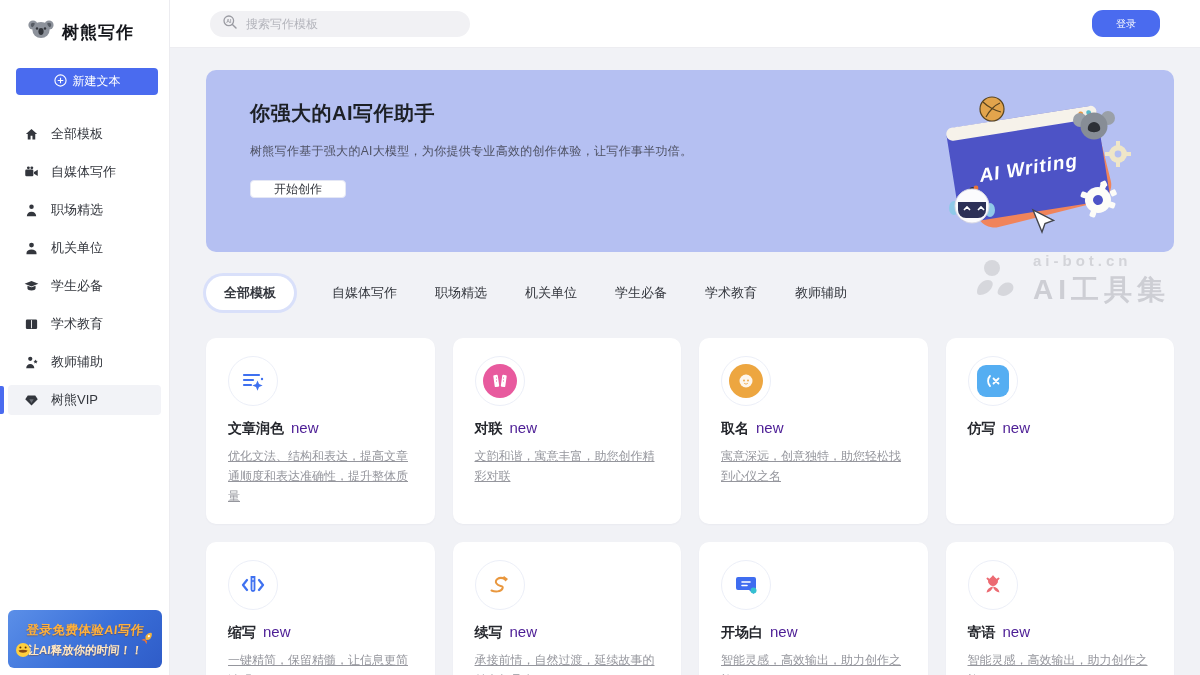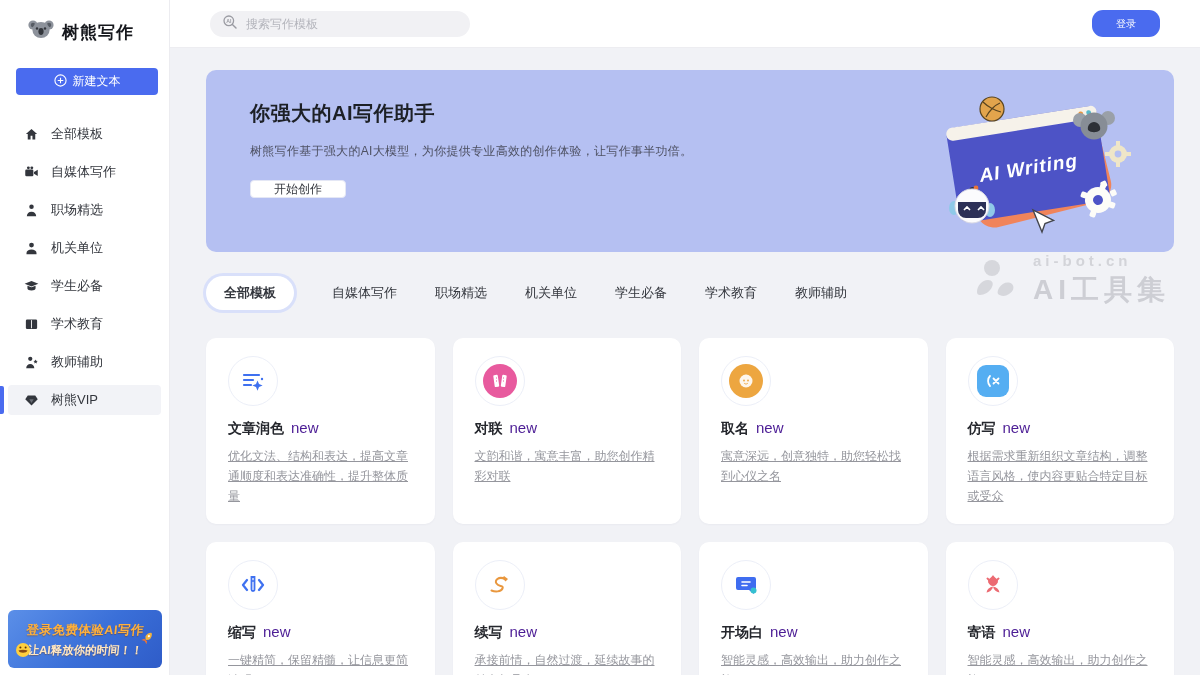--- a/index.html
+++ b/index.html
@@ -348,21 +348,20 @@
             <svg width="20" height="20" viewBox="0 0 20 20">
                 <path d="M7 5c-2.6 2.6-2.6 7.4 0 10" stroke="#fff" stroke-width="1.8" fill="none" stroke-linecap="round"></path>
                 <path d="M10.5 7.5l5 5M15.5 7.5l-5 5" stroke="#fff" stroke-width="1.8" stroke-linecap="round"></path>
               </svg>
           </div>
         </div>
         <div class="card-title-row">
           <span class="card-title">仿写</span>
           <span class="card-badge">new</span>
         </div>
-        <p class="card-desc">根据需求重新组织文章结构，调整语言风格，使内容更贴合特定目标或受众</p>
       </div>
 
       <div class="card">
         <div class="card-icon">
           <svg width="26" height="26" viewBox="0 0 26 26">
               <path d="M7 8l-4 5 4 5M19 8l4 5-4 5" stroke="#3f71f0" stroke-width="2.2" fill="none" stroke-linecap="round" stroke-linejoin="round"></path>
               <path d="M11.5 5h3v12.5a1.5 1.5 0 0 1-3 0z" fill="none" stroke="#3f71f0" stroke-width="1.8"></path>
               <path d="M11.5 9h3" stroke="#3f71f0" stroke-width="1.6"></path>
             </svg>
         </div>

